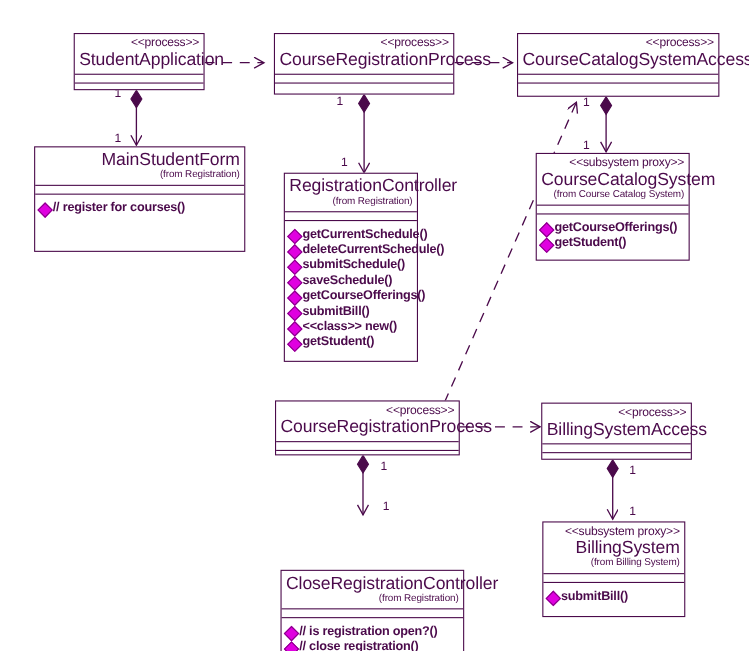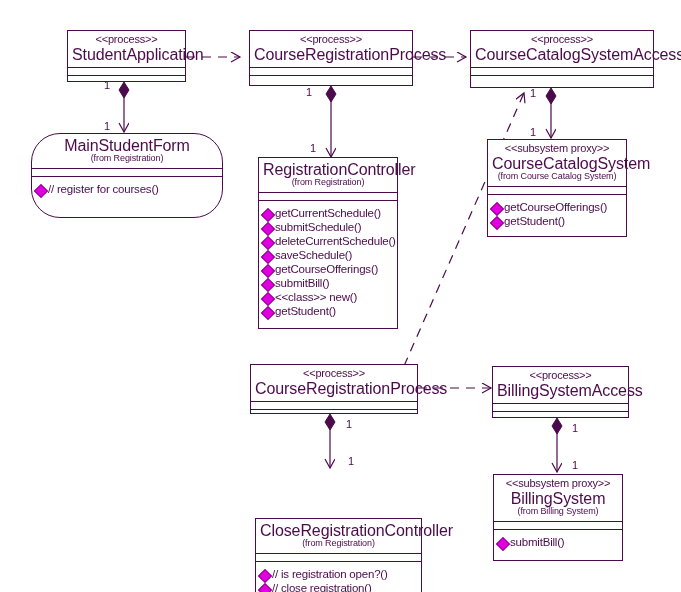--- a/index.html
+++ b/index.html
@@ -24,21 +24,21 @@
     pointer-events: none;
   }
   .uml-class {
     position: absolute;
     border: 1px solid #4b0a4b;
     background: #ffffff;
     box-sizing: border-box;
   }
   .uml-head {
     padding: 3px 4px 4px 4px;
-    text-align: center;
+    text-align: right;
     line-height: 1.08;
   }
   .stereotype {
     font-size: 11px;
     color: #4b0a4b;
     letter-spacing: -0.2px;
   }
   .cname {
     font-size: 16px;
     color: #4b0a4b;
@@ -51,20 +51,21 @@
   }
   .sep {
     border-top: 1px solid #4b0a4b;
     height: 0;
   }
   .attr-band {
     height: 7px;
   }
   .ops {
     padding: 5px 3px 4px 4px;
+    font-weight: bold;
   }
   .op {
     font-size: 11.5px;
     color: #4b0a4b;
     line-height: 1.22;
     white-space: nowrap;
     letter-spacing: -0.2px;
     display: flex;
     align-items: flex-start;
   }
@@ -184,56 +185,56 @@
     <div class="uml-head">
       <div class="stereotype">&lt;&lt;process&gt;&gt;</div>
       <div class="cname">CourseCatalogSystemAccess</div>
     </div>
     <div class="sep"></div>
     <div class="attr-band"></div>
     <div class="sep"></div>
     <div class="attr-band"></div>
   </div>
 
-  <div class="uml-class" style="left:31px; top:133px; width:192px; height:85px;border-radius:29px;">
+  <div class="uml-class" style="left:31px; top:133px; width:192px; height:96px;">
     <div class="uml-head">
       <div class="cname">MainStudentForm</div>
       <div class="pkg">(from Registration)</div>
     </div>
     <div class="sep"></div>
     <div class="attr-band"></div>
     <div class="sep"></div>
     <div class="ops">
       <div class="op">
         <span class="op-bullet"></span>
         <span class="op-text">// register for courses()</span>
       </div>
     </div>
   </div>
 
-  <div class="uml-class" style="left:258px; top:157px; width:140px; height:172px;">
+  <div class="uml-class" style="left:258px; top:157px; width:122px; height:172px;">
     <div class="uml-head">
       <div class="cname">RegistrationController</div>
       <div class="pkg">(from Registration)</div>
     </div>
     <div class="sep"></div>
     <div class="attr-band"></div>
     <div class="sep"></div>
     <div class="ops">
       <div class="op">
         <span class="op-bullet"></span>
         <span class="op-text">getCurrentSchedule()</span>
       </div>
       <div class="op">
         <span class="op-bullet"></span>
+        <span class="op-text">deleteCurrentSchedule()</span>
+      </div>
+      <div class="op">
+        <span class="op-bullet"></span>
         <span class="op-text">submitSchedule()</span>
-      </div>
-      <div class="op">
-        <span class="op-bullet"></span>
-        <span class="op-text">deleteCurrentSchedule()</span>
       </div>
       <div class="op">
         <span class="op-bullet"></span>
         <span class="op-text">saveSchedule()</span>
       </div>
       <div class="op">
         <span class="op-bullet"></span>
         <span class="op-text">getCourseOfferings()</span>
       </div>
       <div class="op">

